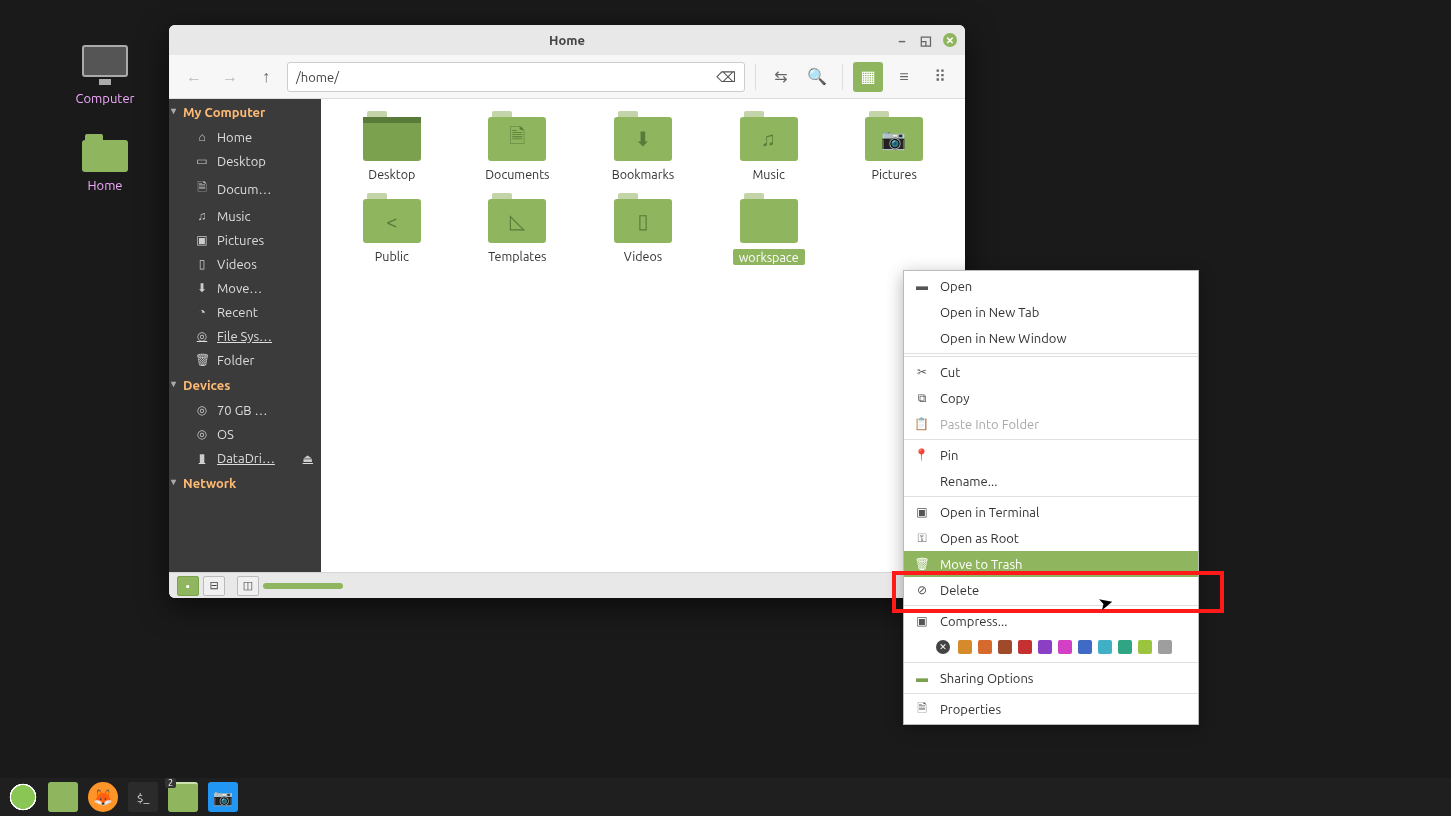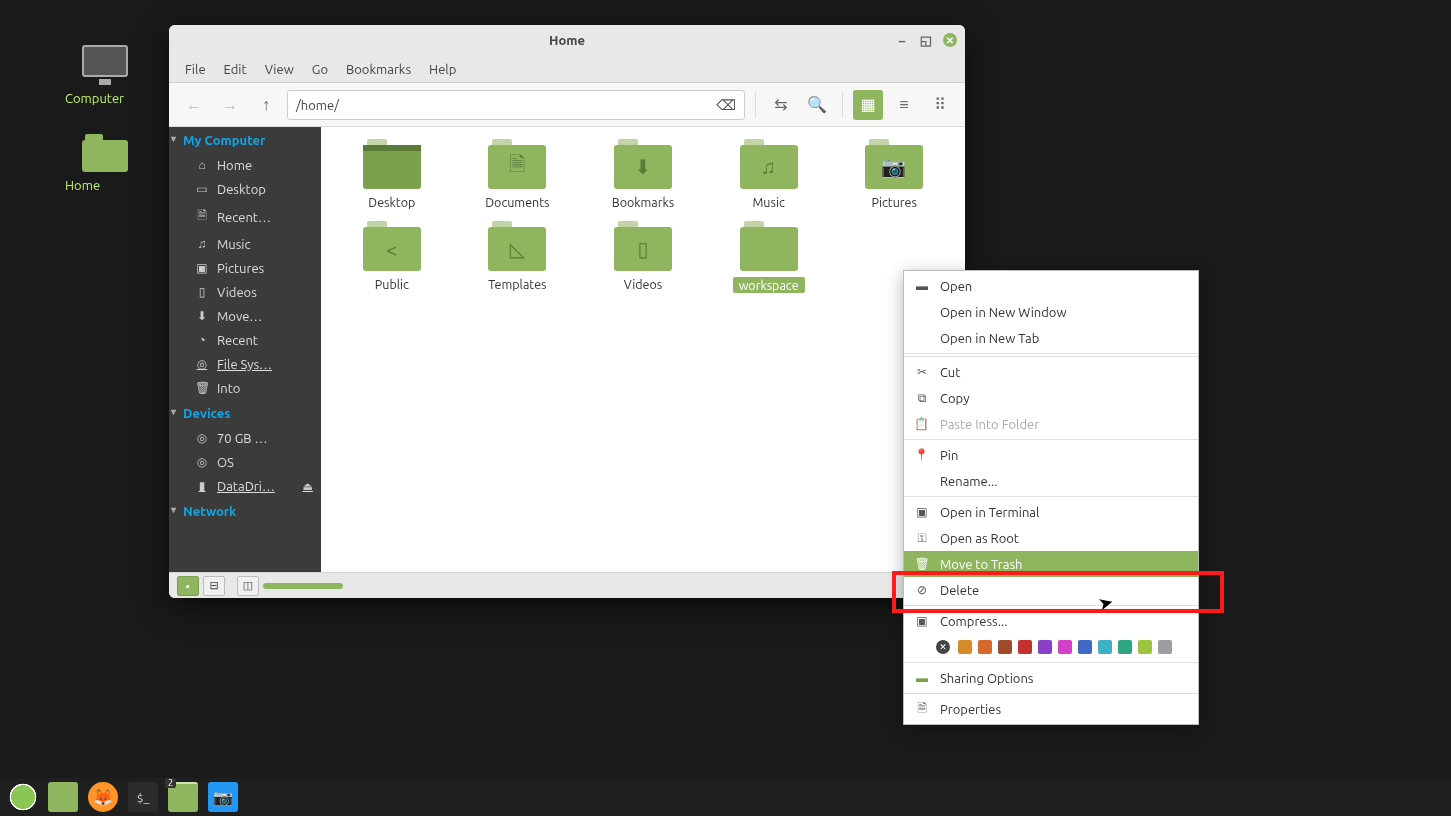--- a/index.html
+++ b/index.html
@@ -1,18 +1,18 @@
 <!DOCTYPE html>
 <html><head>
 <meta charset="utf-8">
 <style>
 *{box-sizing:border-box;margin:0;padding:0;font-family:Ubuntu,"Segoe UI",sans-serif;font-size:13px}
 body{width:1451px;height:816px;background:#1a1a1a;position:relative;overflow:hidden;color:#333}
 
-.desk-ico{position:absolute;width:80px;color:#bef264;font-size:12px}
+.desk-ico{position:absolute;width:80px;text-align:center;color:#f0abfc;font-size:12px}
 .desk-ico .mon{width:46px;height:32px;background:#555;margin:0 auto 2px;border:2px solid #aaa;border-radius:3px}
 .desk-ico .stand{width:12px;height:6px;background:#aaa;margin:0 auto}
 .desk-ico .fld{width:46px;height:32px;background:#8fb55e;margin:0 auto 6px;border-radius:3px;position:relative}
 .desk-ico .fld:before{content:"";position:absolute;top:-6px;left:3px;width:18px;height:6px;background:#8fb55e;border-radius:2px 2px 0 0}
 
 .win{position:absolute;left:169px;top:25px;width:796px;height:573px;background:#f7f7f7;border-radius:6px;box-shadow:0 8px 30px rgba(0,0,0,.6);display:flex;flex-direction:column;overflow:hidden}
 .titlebar{height:30px;background:#e8e8e8;display:flex;align-items:center;justify-content:center;position:relative;font-weight:600;color:#444}
 .titlebar .wctrl{position:absolute;right:8px;display:flex;gap:10px;align-items:center}
 .wctrl span{width:14px;height:14px;display:inline-flex;align-items:center;justify-content:center;font-size:13px;color:#666;cursor:pointer}
 .wctrl .close{background:#8fb55e;border-radius:50%;color:#fff;font-size:10px}
@@ -20,21 +20,21 @@
 .menubar span{padding:3px 8px;cursor:pointer;color:#444}
 .toolbar{height:44px;background:#f7f7f7;border-bottom:1px solid #ddd;display:flex;align-items:center;padding:0 10px;gap:6px}
 .tb-btn{width:30px;height:30px;display:inline-flex;align-items:center;justify-content:center;color:#666;cursor:pointer;border-radius:3px;font-size:16px}
 .tb-btn.disabled{color:#bbb}
 .pathbox{flex:1;height:30px;border:1px solid #ccc;border-radius:3px;background:#fff;display:flex;align-items:center;padding:0 8px;color:#444}
 .pathbox .clr{margin-left:auto;font-size:14px;color:#555;cursor:pointer}
 .tb-sep{width:1px;height:26px;background:#ddd;margin:0 4px}
 .tb-btn.act{background:#8fb55e;color:#fff}
 .body{flex:1;display:flex;min-height:0}
 .sidebar{width:152px;background:#3b3b3b;color:#ddd;overflow:hidden;font-size:12.5px}
-.sb-hdr{padding:6px 8px 6px 14px;color:#0ea5e9;font-weight:600;position:relative}
+.sb-hdr{padding:6px 8px 6px 14px;color:#fdba74;font-weight:600;position:relative}
 .sb-hdr:before{content:"▾";position:absolute;left:2px;font-size:10px;color:#aaa}
 .sb-item{padding:5px 8px 5px 26px;display:flex;align-items:center;gap:8px;cursor:pointer;white-space:nowrap;overflow:hidden;text-overflow:ellipsis}
 .sb-item .ic{width:14px;text-align:center;font-size:12px;color:#ccc}
 .sb-item.u{text-decoration:underline}
 .sb-item .ej{margin-left:auto;color:#ccc;font-size:11px}
 .content{flex:1;background:#fff;padding:18px 10px;overflow:auto}
 .grid{display:grid;grid-template-columns:repeat(5,1fr);gap:18px 4px}
 .fitem{display:flex;flex-direction:column;align-items:center;gap:6px;cursor:pointer}
 .fic{width:58px;height:44px;background:#8fb55e;border-radius:3px;position:relative;display:flex;align-items:center;justify-content:center;color:#5a7a3a;font-size:20px}
 .fic:before{content:"";position:absolute;top:-6px;left:4px;width:20px;height:6px;background:#c3d5a8;border-radius:2px 2px 0 0}
@@ -88,28 +88,20 @@
 
 <div class="win">
   <div class="titlebar">
     <span>Home</span>
     <div class="wctrl">
       <span>–</span>
       <span>◱</span>
       <span class="close">✕</span>
     </div>
   </div>
-  <div class="menubar">
-    <span>File</span>
-    <span>Edit</span>
-    <span>View</span>
-    <span>Go</span>
-    <span>Bookmarks</span>
-    <span>Help</span>
-  </div>
   <div class="toolbar">
     <span class="tb-btn disabled">←</span>
     <span class="tb-btn disabled">→</span>
     <span class="tb-btn">↑</span>
     <div class="pathbox">
       <span>/home/</span>
       <span class="clr">⌫</span>
     </div>
     <div class="tb-sep"></div>
     <span class="tb-btn">⇆</span>
@@ -125,21 +117,21 @@
       <div class="sb-item">
           <span class="ic">⌂</span>
           <span>Home</span>
         </div>
       <div class="sb-item">
           <span class="ic">▭</span>
           <span>Desktop</span>
         </div>
       <div class="sb-item">
           <span class="ic">🗎</span>
-          <span>Recent…</span>
+          <span>Docum…</span>
         </div>
       <div class="sb-item">
           <span class="ic">♫</span>
           <span>Music</span>
         </div>
       <div class="sb-item">
           <span class="ic">▣</span>
           <span>Pictures</span>
         </div>
       <div class="sb-item">
@@ -153,21 +145,21 @@
       <div class="sb-item">
           <span class="ic">◔</span>
           <span>Recent</span>
         </div>
       <div class="sb-item u">
           <span class="ic">◎</span>
           <span>File Sys…</span>
         </div>
       <div class="sb-item">
           <span class="ic">🗑</span>
-          <span>Into</span>
+          <span>Folder</span>
         </div>
       <div class="sb-hdr">Devices</div>
       <div class="sb-item">
           <span class="ic">◎</span>
           <span>70 GB …</span>
         </div>
       <div class="sb-item">
           <span class="ic">◎</span>
           <span>OS</span>
         </div>
@@ -228,25 +220,25 @@
   </div>
 </div>
 
 <div class="ctx">
   <div class="row">
       <span class="ic">▬</span>
       <span>Open</span>
     </div>
   <div class="row">
       <span class="ic"></span>
+      <span>Open in New Tab</span>
+    </div>
+  <div class="row">
+      <span class="ic"></span>
       <span>Open in New Window</span>
-    </div>
-  <div class="row">
-      <span class="ic"></span>
-      <span>Open in New Tab</span>
     </div>
   <hr>
   <hr>
   <div class="row">
       <span class="ic">✂</span>
       <span>Cut</span>
     </div>
   <div class="row">
       <span class="ic">⧉</span>
       <span>Copy</span>

